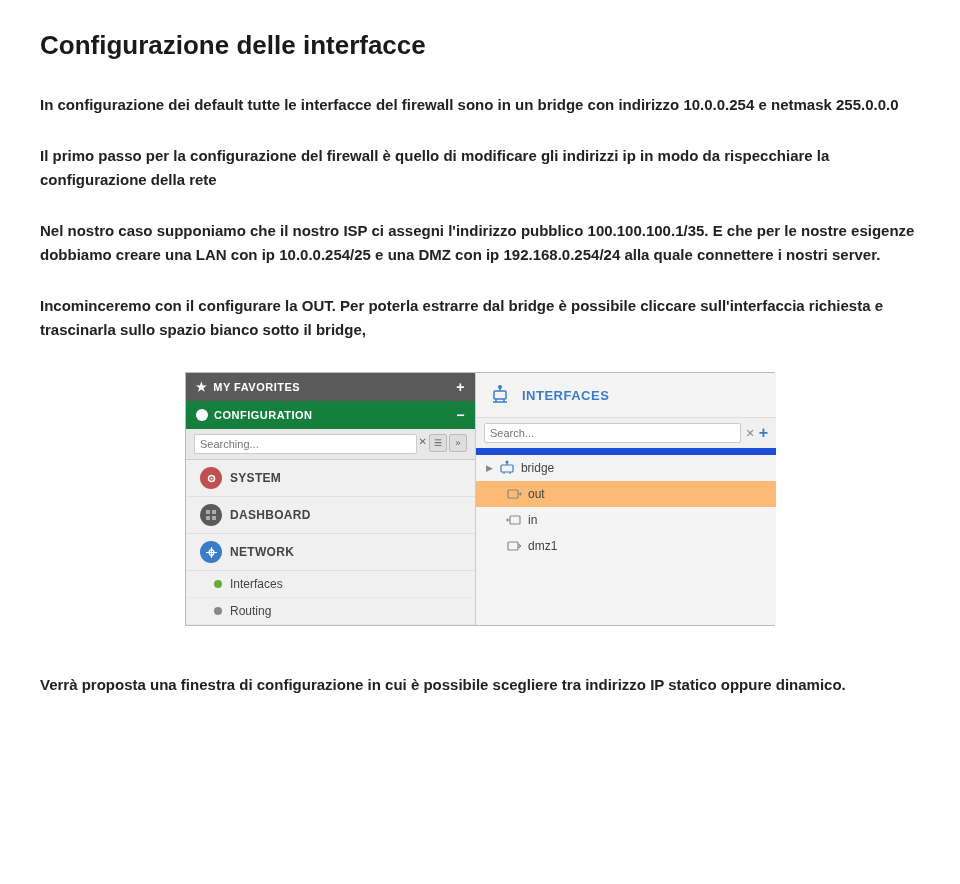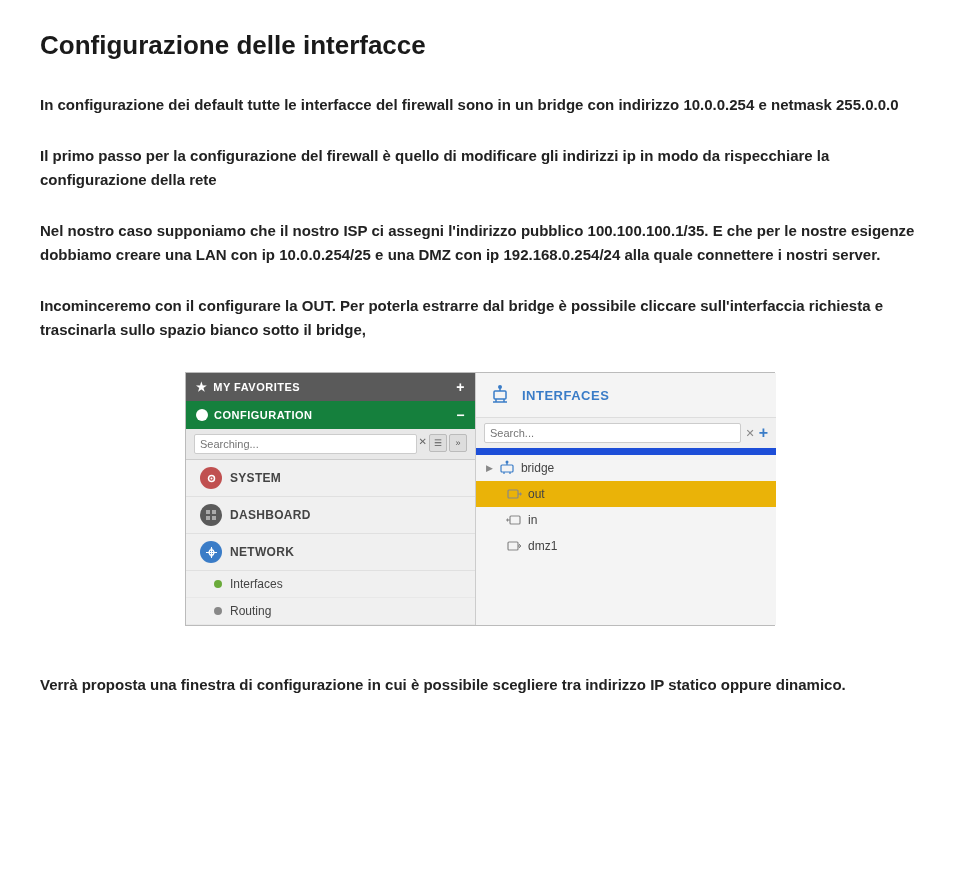--- a/index.html
+++ b/index.html
@@ -195,21 +195,21 @@
     .tree-item {
       display: flex;
       align-items: center;
       padding: 5px 10px;
       font-size: 12px;
       color: #444;
       gap: 6px;
       cursor: pointer;
     }
     .tree-item-highlighted {
-      background: #eab308;
+      background: #fdba74;
     }
     .tree-arrow {
       font-size: 9px;
       color: #888;
     }
     .tree-child {
       padding-left: 30px;
     }
     
     .circle-icon {

